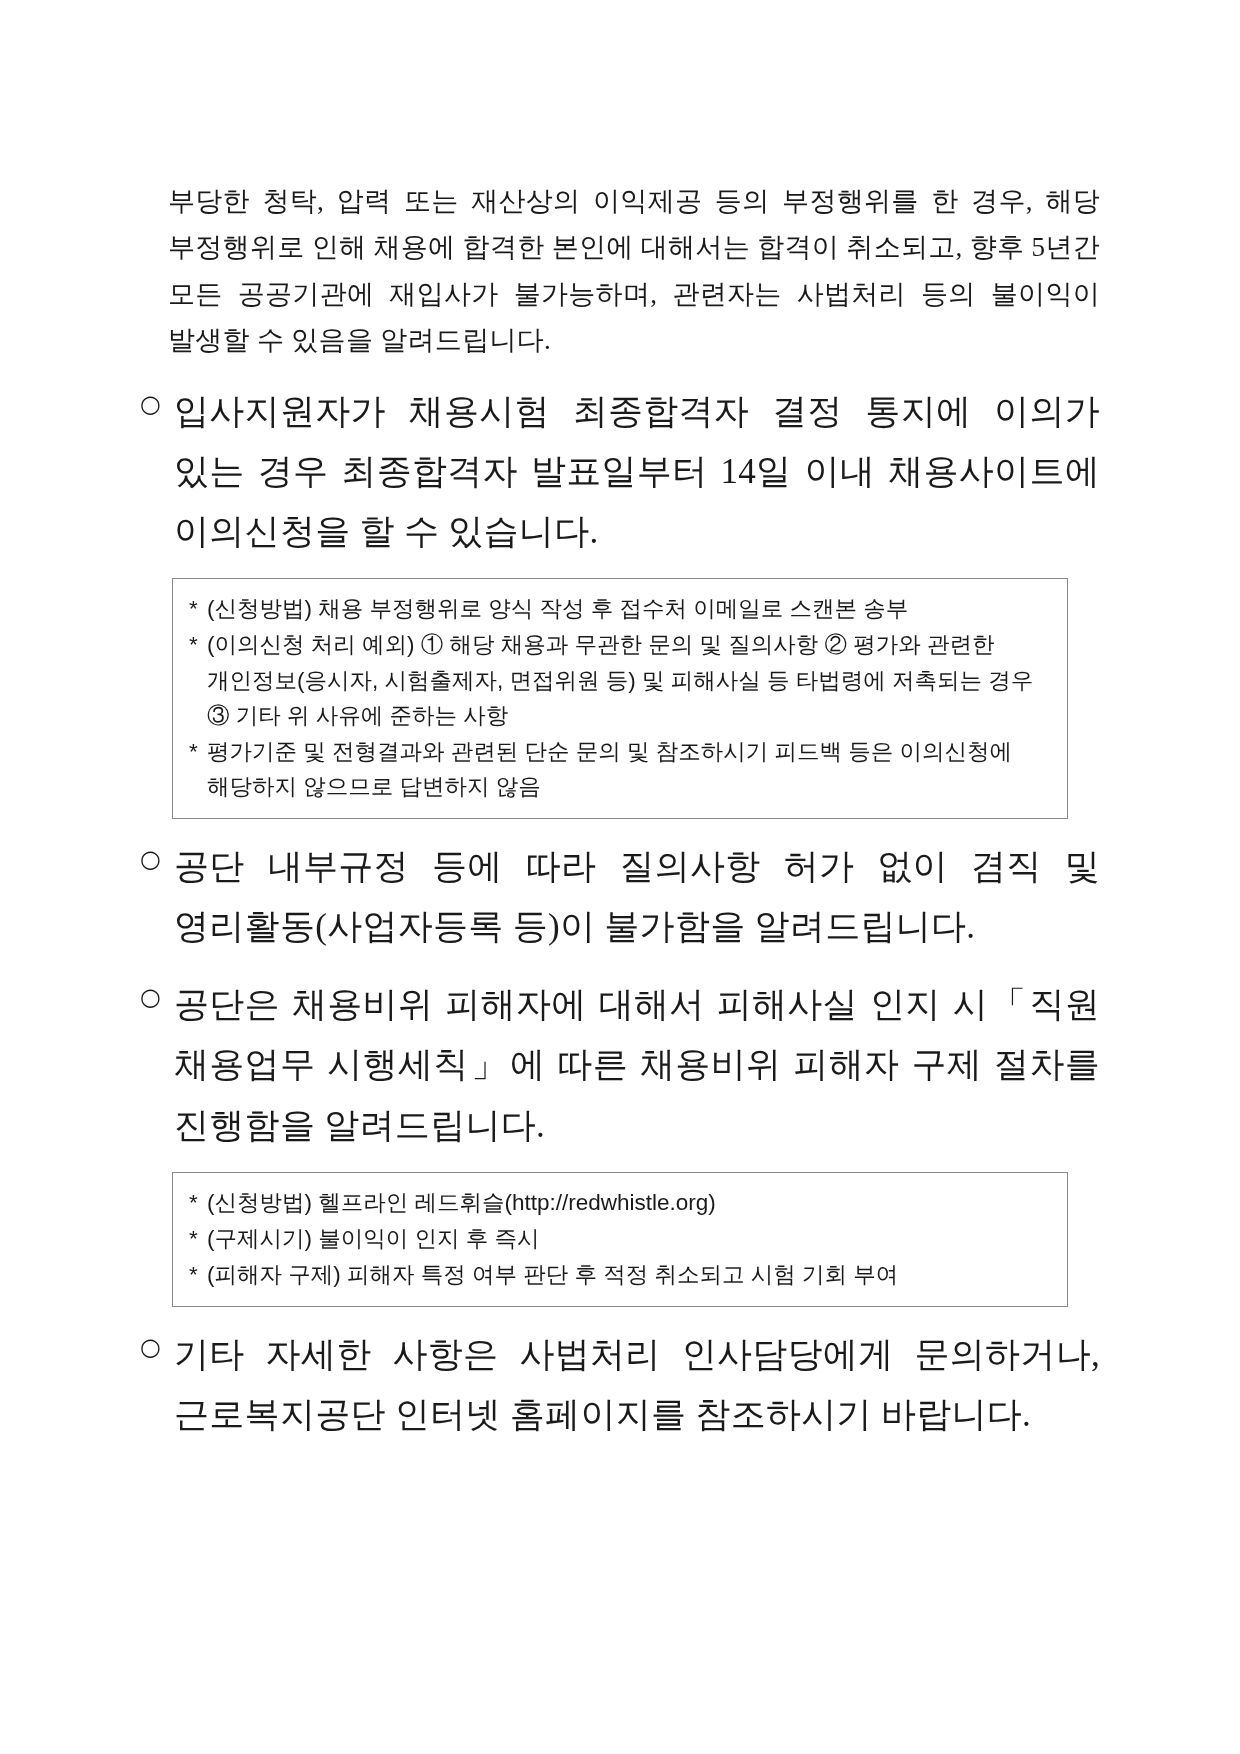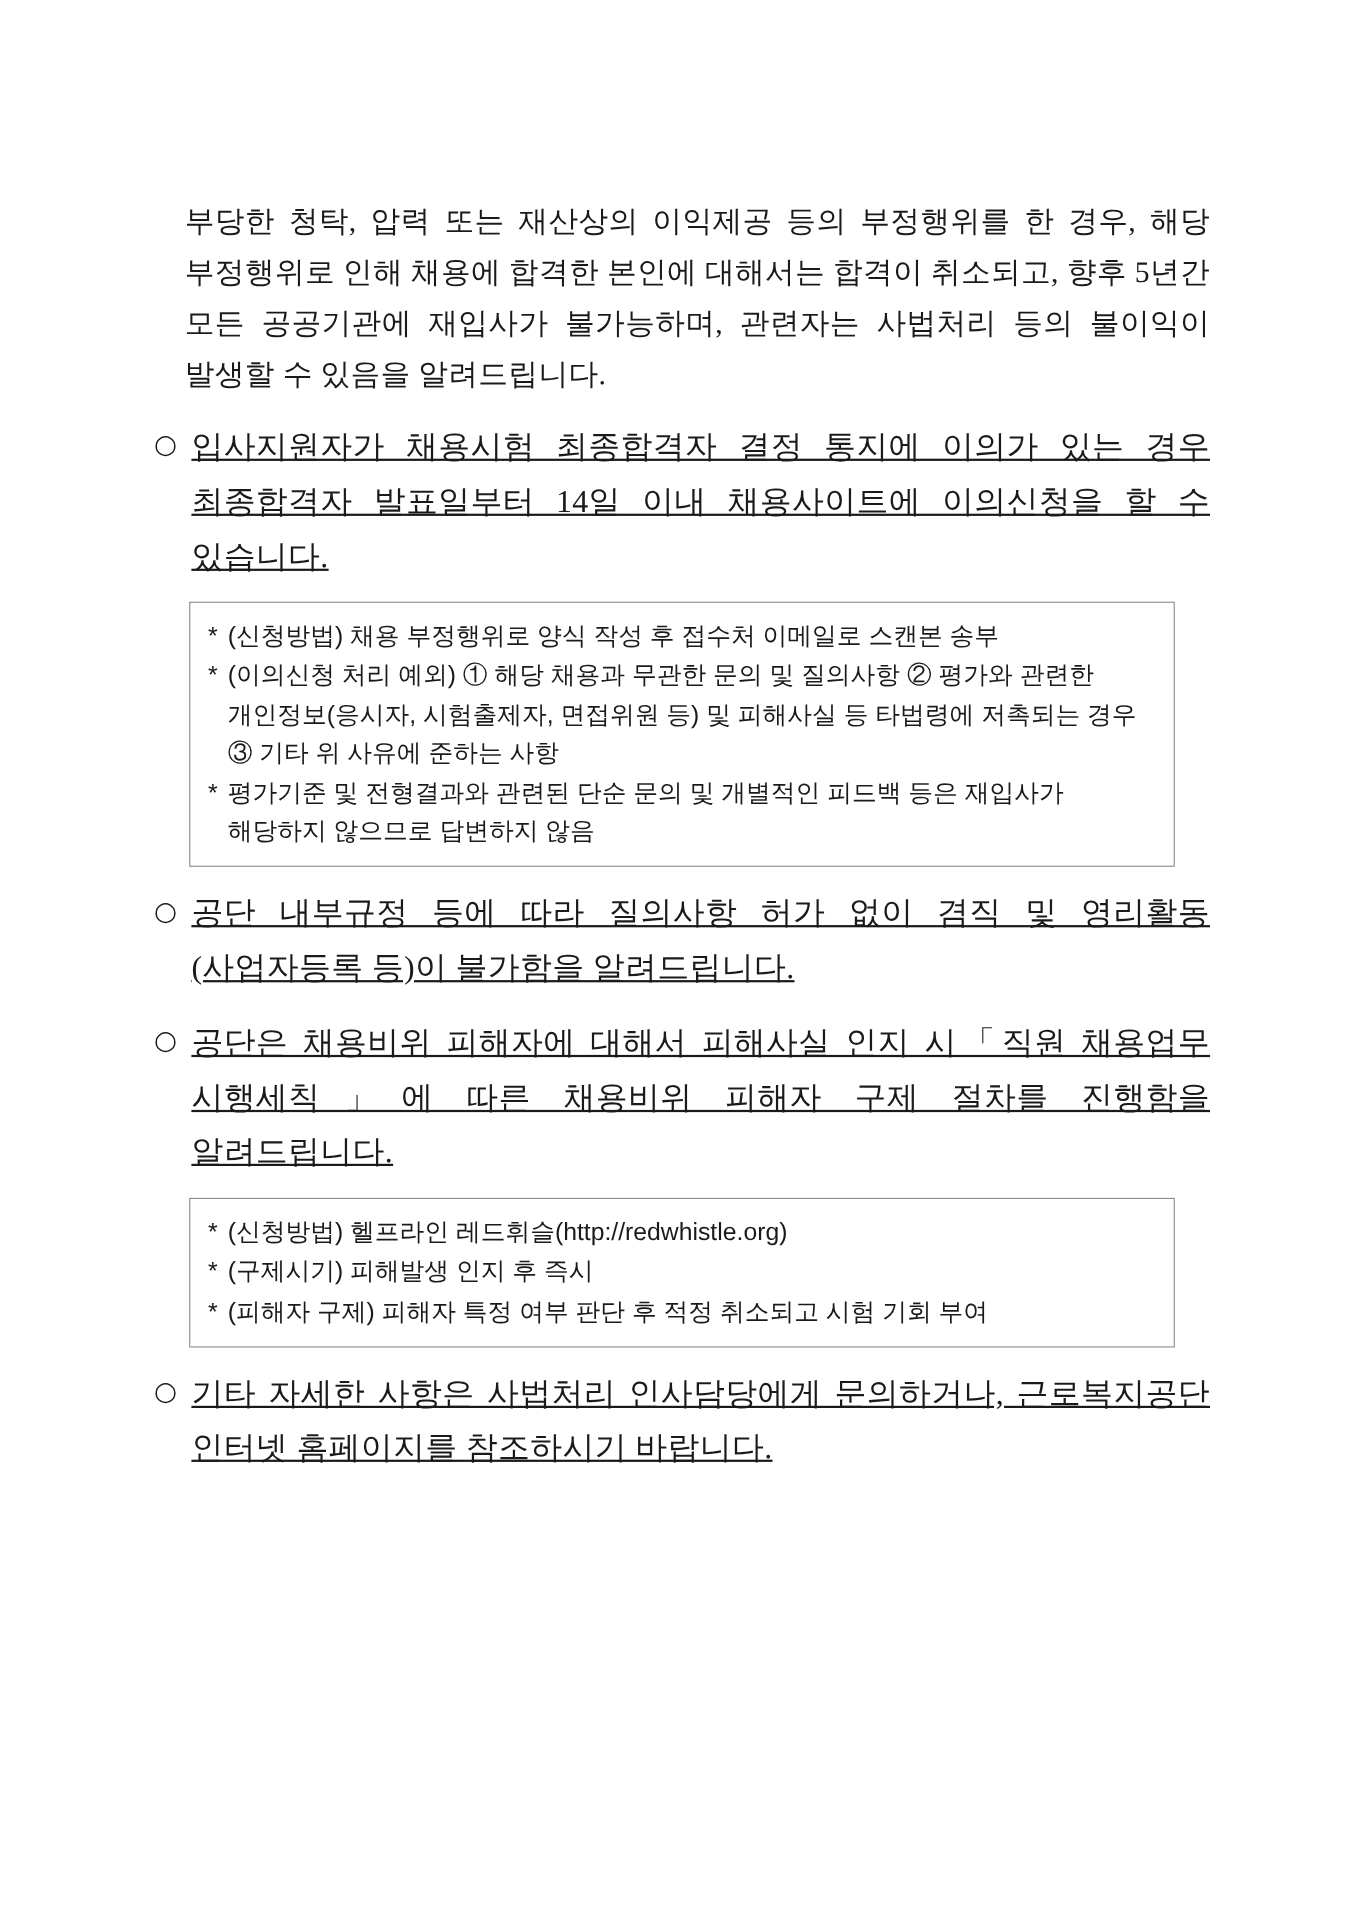--- a/index.html
+++ b/index.html
@@ -53,27 +53,26 @@
     flex: 0 0 auto;
     width: 34px;
     font-size: 24px;
     line-height: 1.72;
     font-family: "DejaVu Sans", sans-serif;
     color: #1a1a1a;
     padding-top: 2px;
   }
   .bullet-text {
     flex: 1 1 auto;
-    font-size: 29px;
+    font-size: 35px;
     line-height: 1.72;
     letter-spacing: 0.3px;
     text-align: justify;
     text-justify: inter-word;
     word-break: keep-all;
-    text-decoration: underline;
   }
 
   
   .note-box {
     border: 1px solid #8a8a8a;
     margin: 16px 0 10px 32px;
     padding: 12px 16px 14px 16px;
     box-sizing: border-box;
   }
   .note-box.wide { width: 896px; }
@@ -115,42 +114,42 @@
       <div class="note-line">
         <span class="note-star">*</span>
         <span class="note-body">(신청방법) 채용 부정행위로 양식 작성 후 접수처 이메일로 스캔본 송부</span>
       </div>
       <div class="note-line">
         <span class="note-star">*</span>
         <span class="note-body">(이의신청 처리 예외) ① 해당 채용과 무관한 문의 및 질의사항 ② 평가와 관련한 개인정보(응시자, 시험출제자, 면접위원 등) 및 피해사실 등 타법령에 저촉되는 경우 ③ 기타 위 사유에 준하는 사항</span>
       </div>
       <div class="note-line">
         <span class="note-star">*</span>
-        <span class="note-body">평가기준 및 전형결과와 관련된 단순 문의 및 개별적인 피드백 등은 재입사가 해당하지 않으므로 답변하지 않음</span>
+        <span class="note-body">평가기준 및 전형결과와 관련된 단순 문의 및 참조하시기 피드백 등은 이의신청에 해당하지 않으므로 답변하지 않음</span>
       </div>
     </div>
 
     <div class="bullet-block">
       <span class="bullet-mark">○</span>
       <span class="bullet-text">공단 내부규정 등에 따라 질의사항 허가 없이 겸직 및 영리활동(사업자등록 등)이 불가함을 알려드립니다.</span>
     </div>
 
     <div class="bullet-block">
       <span class="bullet-mark">○</span>
       <span class="bullet-text">공단은 채용비위 피해자에 대해서 피해사실 인지 시「직원 채용업무 시행세칙」에 따른 채용비위 피해자 구제 절차를 진행함을 알려드립니다.</span>
     </div>
 
     <div class="note-box wide">
       <div class="note-line">
         <span class="note-star">*</span>
         <span class="note-body">(신청방법) 헬프라인 레드휘슬(http://redwhistle.org)</span>
       </div>
       <div class="note-line">
         <span class="note-star">*</span>
-        <span class="note-body">(구제시기) 피해발생 인지 후 즉시</span>
+        <span class="note-body">(구제시기) 불이익이 인지 후 즉시</span>
       </div>
       <div class="note-line">
         <span class="note-star">*</span>
         <span class="note-body">(피해자 구제) 피해자 특정 여부 판단 후 적정 취소되고 시험 기회 부여</span>
       </div>
     </div>
 
     <div class="bullet-block">
       <span class="bullet-mark">○</span>
       <span class="bullet-text">기타 자세한 사항은 사법처리 인사담당에게 문의하거나, 근로복지공단 인터넷 홈페이지를 참조하시기 바랍니다.</span>

